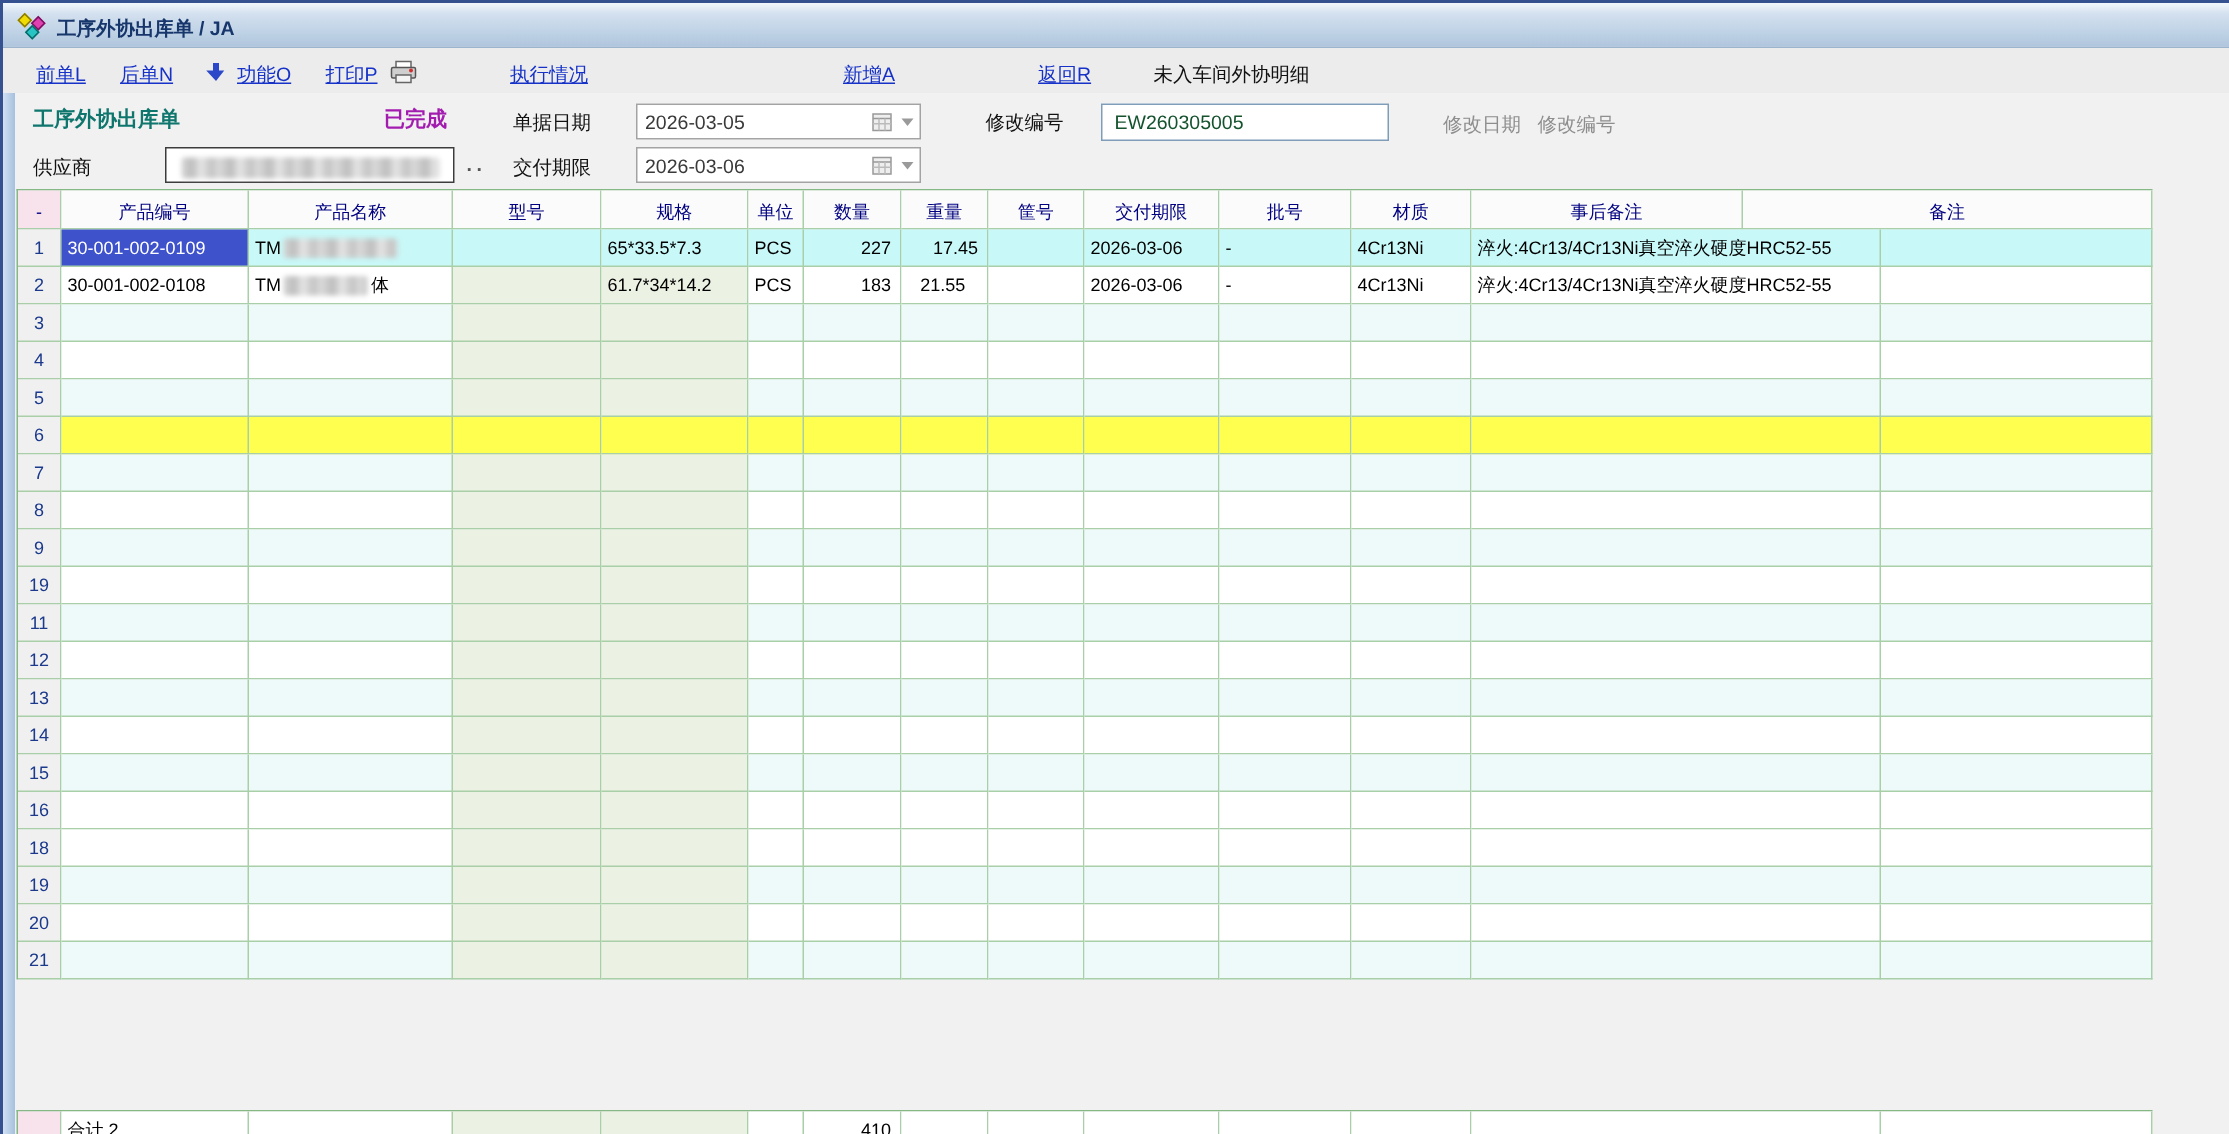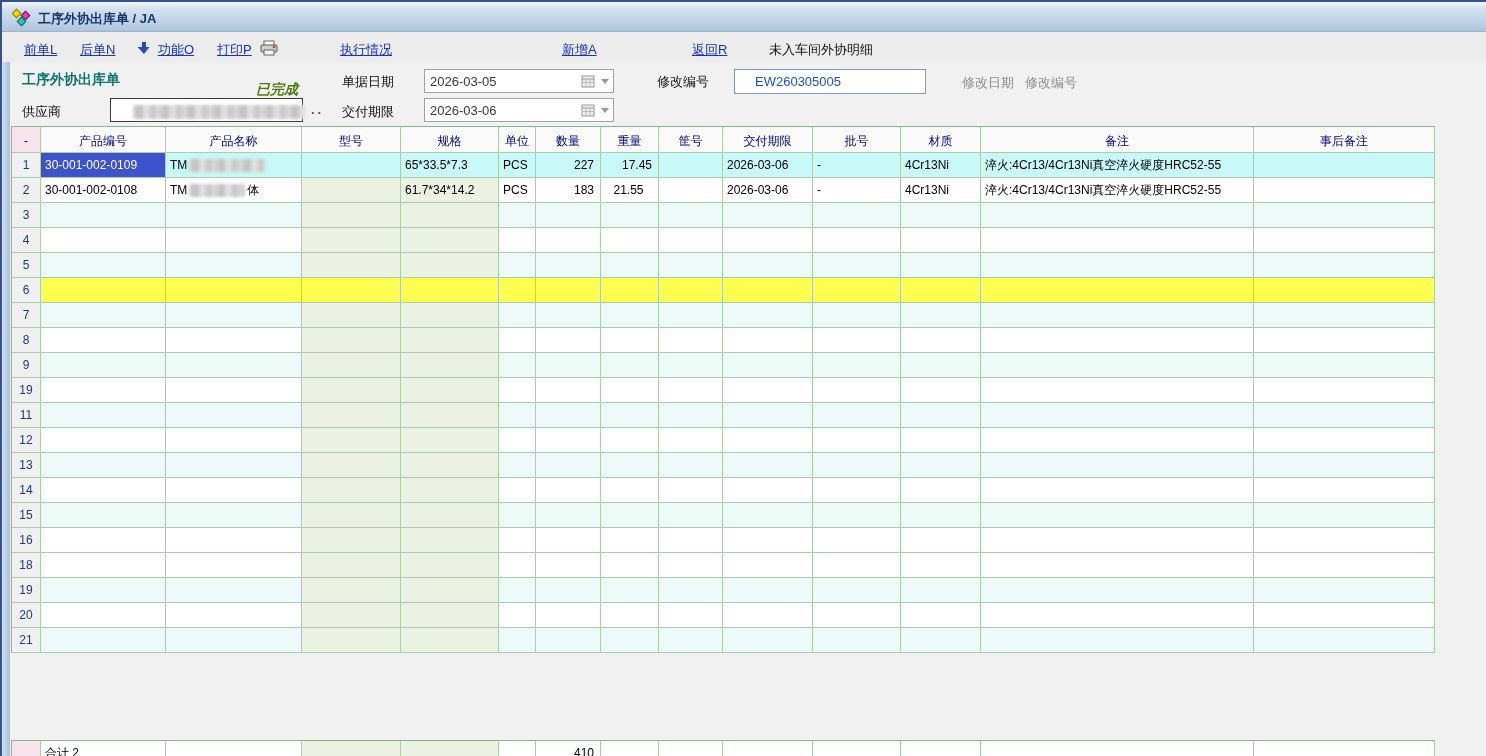--- a/index.html
+++ b/index.html
@@ -26,28 +26,28 @@
   
   #toolbar{position:absolute;left:2px;top:32px;width:1484px;height:30px;background:#ececec;}
   .tlink{position:absolute;top:9px;font-size:13px;color:#1632c8;text-decoration:underline;cursor:pointer;white-space:nowrap;}
   .tstatic{position:absolute;top:9px;font-size:13px;color:#111;white-space:nowrap;}
   #arrow-icon{position:absolute;left:135px;top:9px;width:14px;height:14px;}
   #printer-icon{position:absolute;left:257px;top:8px;width:20px;height:16px;}
   
   #form{position:absolute;left:2px;top:62px;width:1484px;height:64px;background:#f1f1f1;}
   .flabel{position:absolute;font-size:13px;color:#111;white-space:nowrap;}
   #doc-title{position:absolute;left:20px;top:9px;font-size:14px;font-weight:bold;color:#0f766e;}
-  #status{position:absolute;left:254px;top:19px;font-size:14px;font-weight:bold;color:#4d7c0f;font-style:italic;}
+  #status{position:absolute;left:254px;top:9px;font-size:14px;font-weight:bold;color:#a21caf;}
   .gray-label{position:absolute;font-size:13px;color:#8e8e8e;white-space:nowrap;}
   .datefield{position:absolute;width:190px;height:24px;background:#fff;border:1px solid #a3a3a3;}
   .datefield .dval{position:absolute;left:5px;top:4px;font-size:13px;color:#3a3a3a;}
   .datefield .cal{position:absolute;right:18px;top:4px;width:14px;height:14px;}
   .datefield .drop{position:absolute;right:4px;top:9px;width:0;height:0;
     border-left:4px solid transparent;border-right:4px solid transparent;border-top:5px solid #9a9a9a;}
-  .textfield{position:absolute;height:25px;background:#fff;border:1px solid #7f9db9;font-size:13px;color:#1d4ed8;padding:4px 20px 0;}
+  .textfield{position:absolute;height:25px;background:#fff;border:1px solid #7f9db9;font-size:13px;color:#14532d;padding:4px 8px 0;}
   #supplier-input{border:1px solid #3c3c3c;height:24px;}
   .redact{display:inline-block;height:13px;vertical-align:middle;margin:0 2px;border-radius:2px;
     background:repeating-linear-gradient(90deg,#d6d6d6 0,#bdbdbd 7px,#e6e6e6 13px,#c4c4c4 20px,#dedede 26px);
     filter:blur(1.6px);}
   #browse-dots{position:absolute;left:309px;top:40px;font-size:13px;font-weight:bold;color:#555;letter-spacing:3px;}
   
   #grid{position:absolute;left:11px;top:126px;width:1424px;border-top:1px solid #85b885;border-left:1px solid #85b885;}
   .grid-row{display:flex;width:1423px;}
   .cell{height:25px;border-right:1px solid #a8cfa8;border-bottom:1px solid #a8cfa8;
     font-size:12px;line-height:16px;padding:4px 4px 0;white-space:nowrap;overflow:hidden;background:#fff;}
@@ -152,22 +152,22 @@
         <div class="cell hcell" style="width: 136px;">产品名称</div>
         <div class="cell hcell" style="width: 99px;">型号</div>
         <div class="cell hcell" style="width: 98px;">规格</div>
         <div class="cell hcell" style="width: 37px;">单位</div>
         <div class="cell hcell" style="width: 65px;">数量</div>
         <div class="cell hcell" style="width: 58px;">重量</div>
         <div class="cell hcell" style="width: 64px;">筐号</div>
         <div class="cell hcell" style="width: 90px;">交付期限</div>
         <div class="cell hcell" style="width: 88px;">批号</div>
         <div class="cell hcell" style="width: 80px;">材质</div>
+        <div class="cell hcell" style="width: 181px;">事后备注</div>
         <div class="cell hcell" style="width: 273px;">备注</div>
-        <div class="cell hcell" style="width: 181px;">事后备注</div>
       </div>
       <div class="grid-row">
         <div class="cell sel numcell" style="width: 29px;">1</div>
         <div class="cell sel selcell" style="width: 125px;">30-001-002-0109</div>
         <div class="cell sel" style="width: 136px;">TM<div class="redact" style="width: 76px;"></div></div>
         <div class="cell sel" style="width: 99px;"></div>
         <div class="cell sel" style="width: 98px;">65*33.5*7.3</div>
         <div class="cell sel" style="width: 37px;">PCS</div>
         <div class="cell sel r" style="width: 65px;">227</div>
         <div class="cell sel r" style="width: 58px;">17.45</div>

